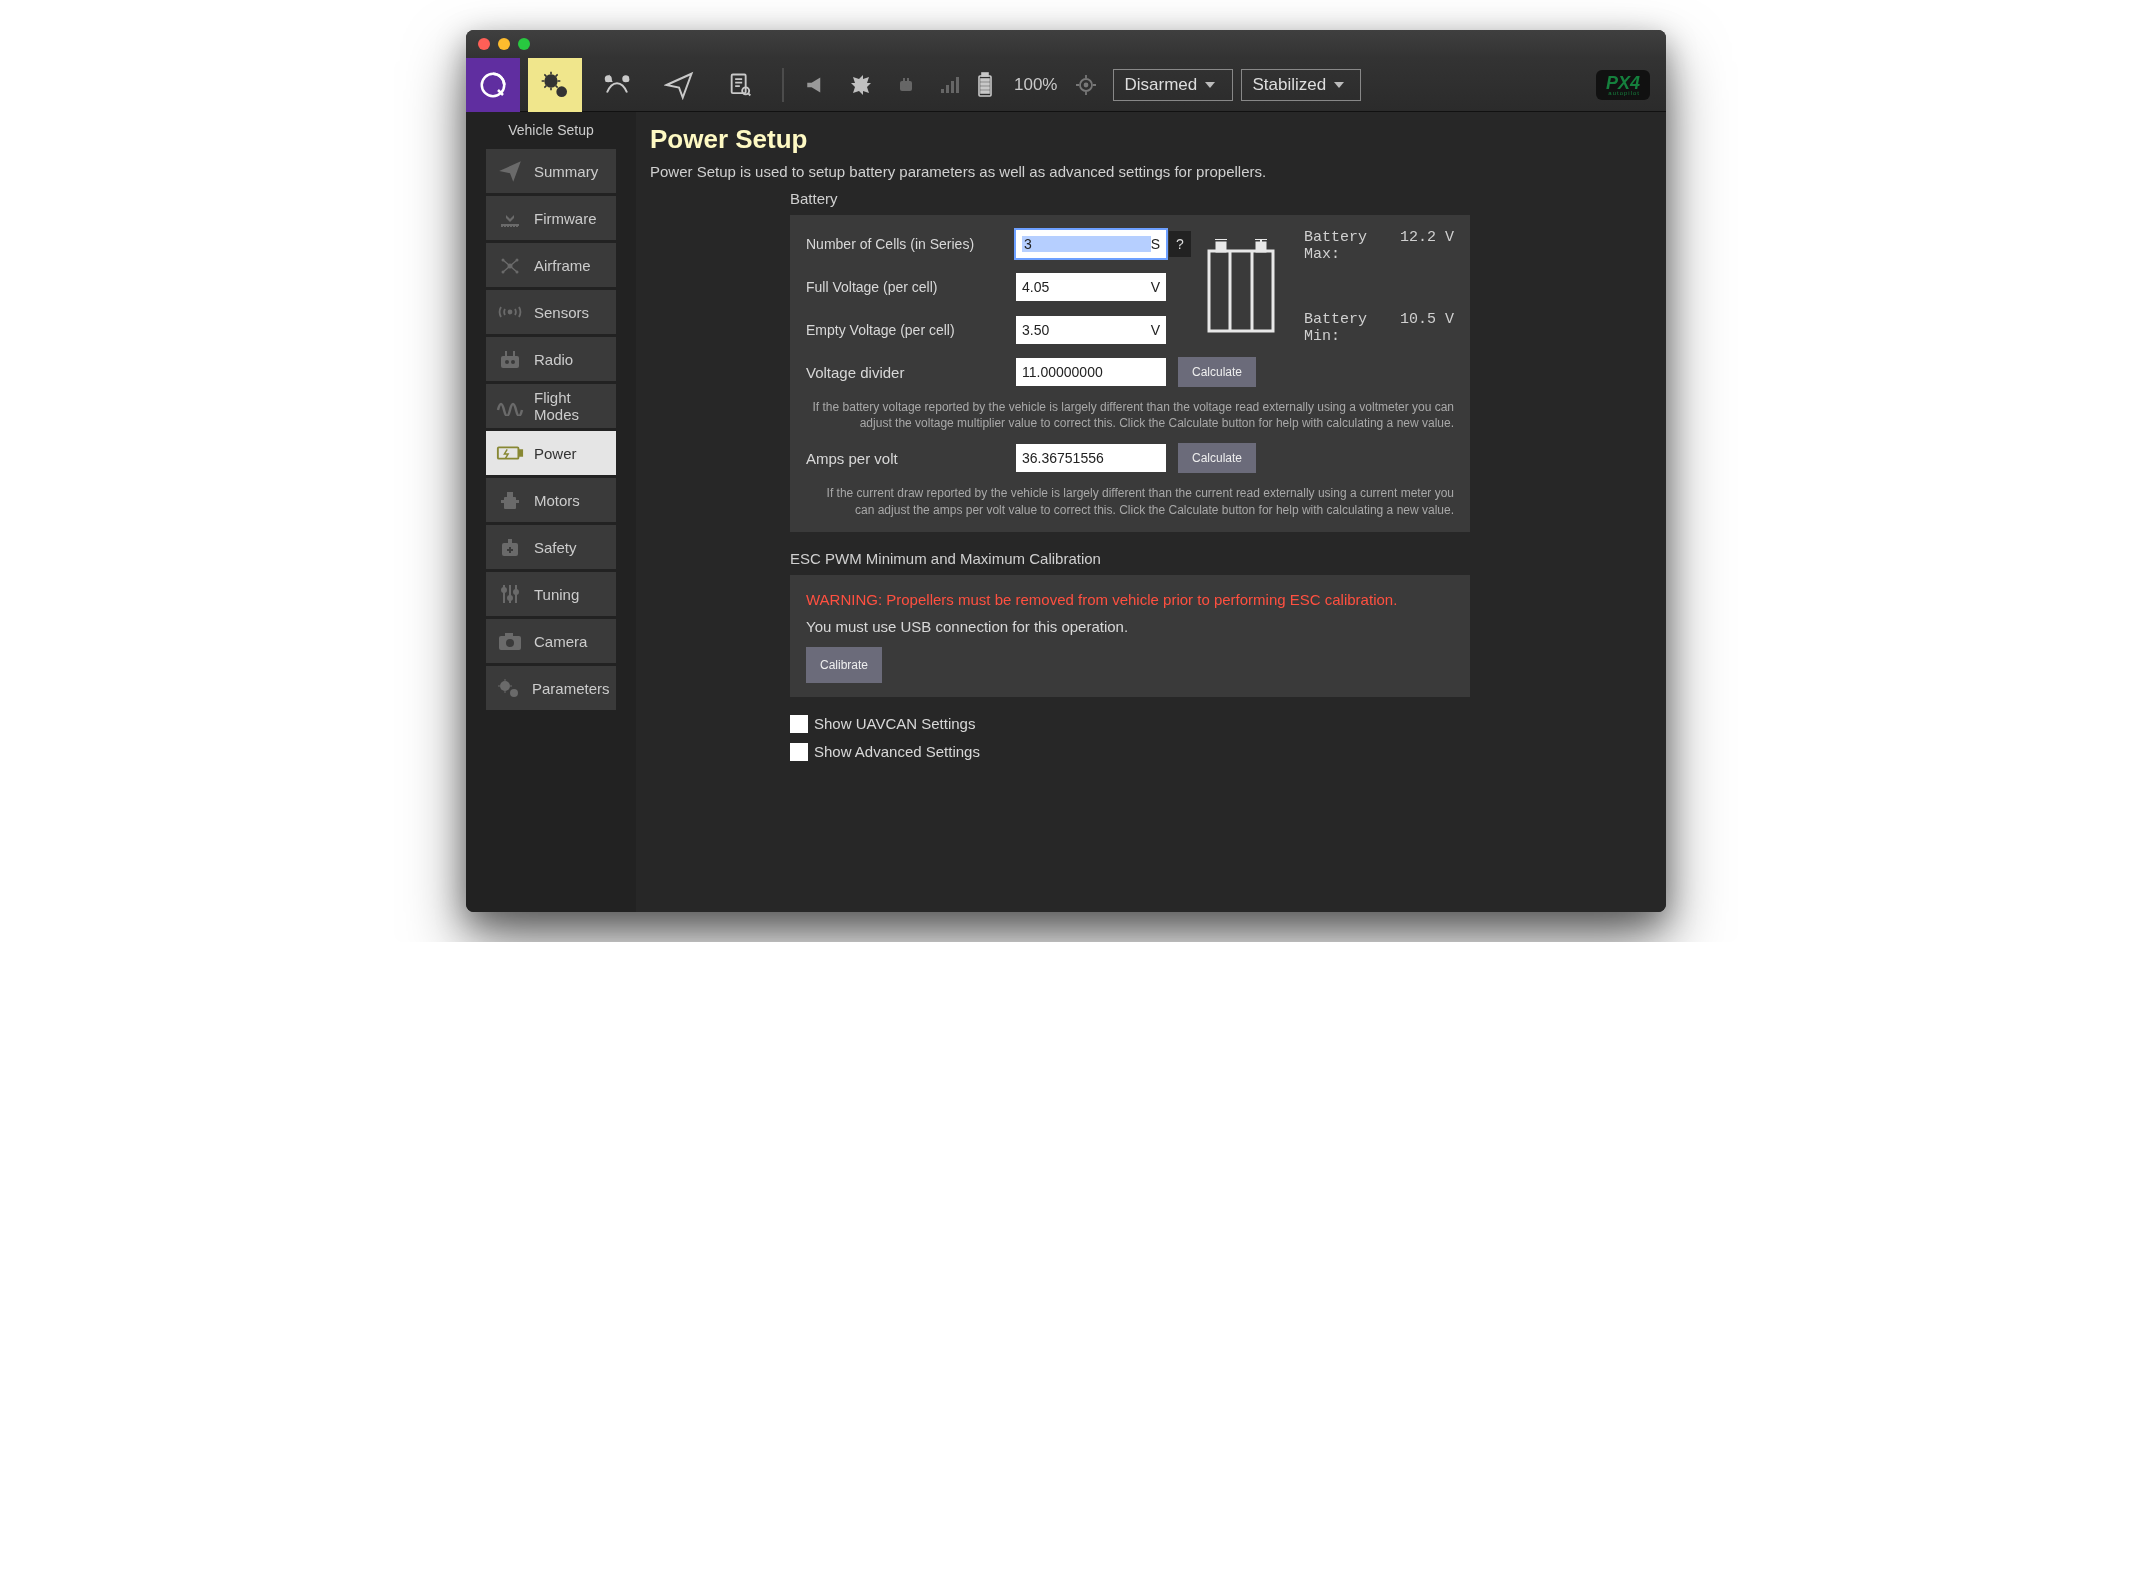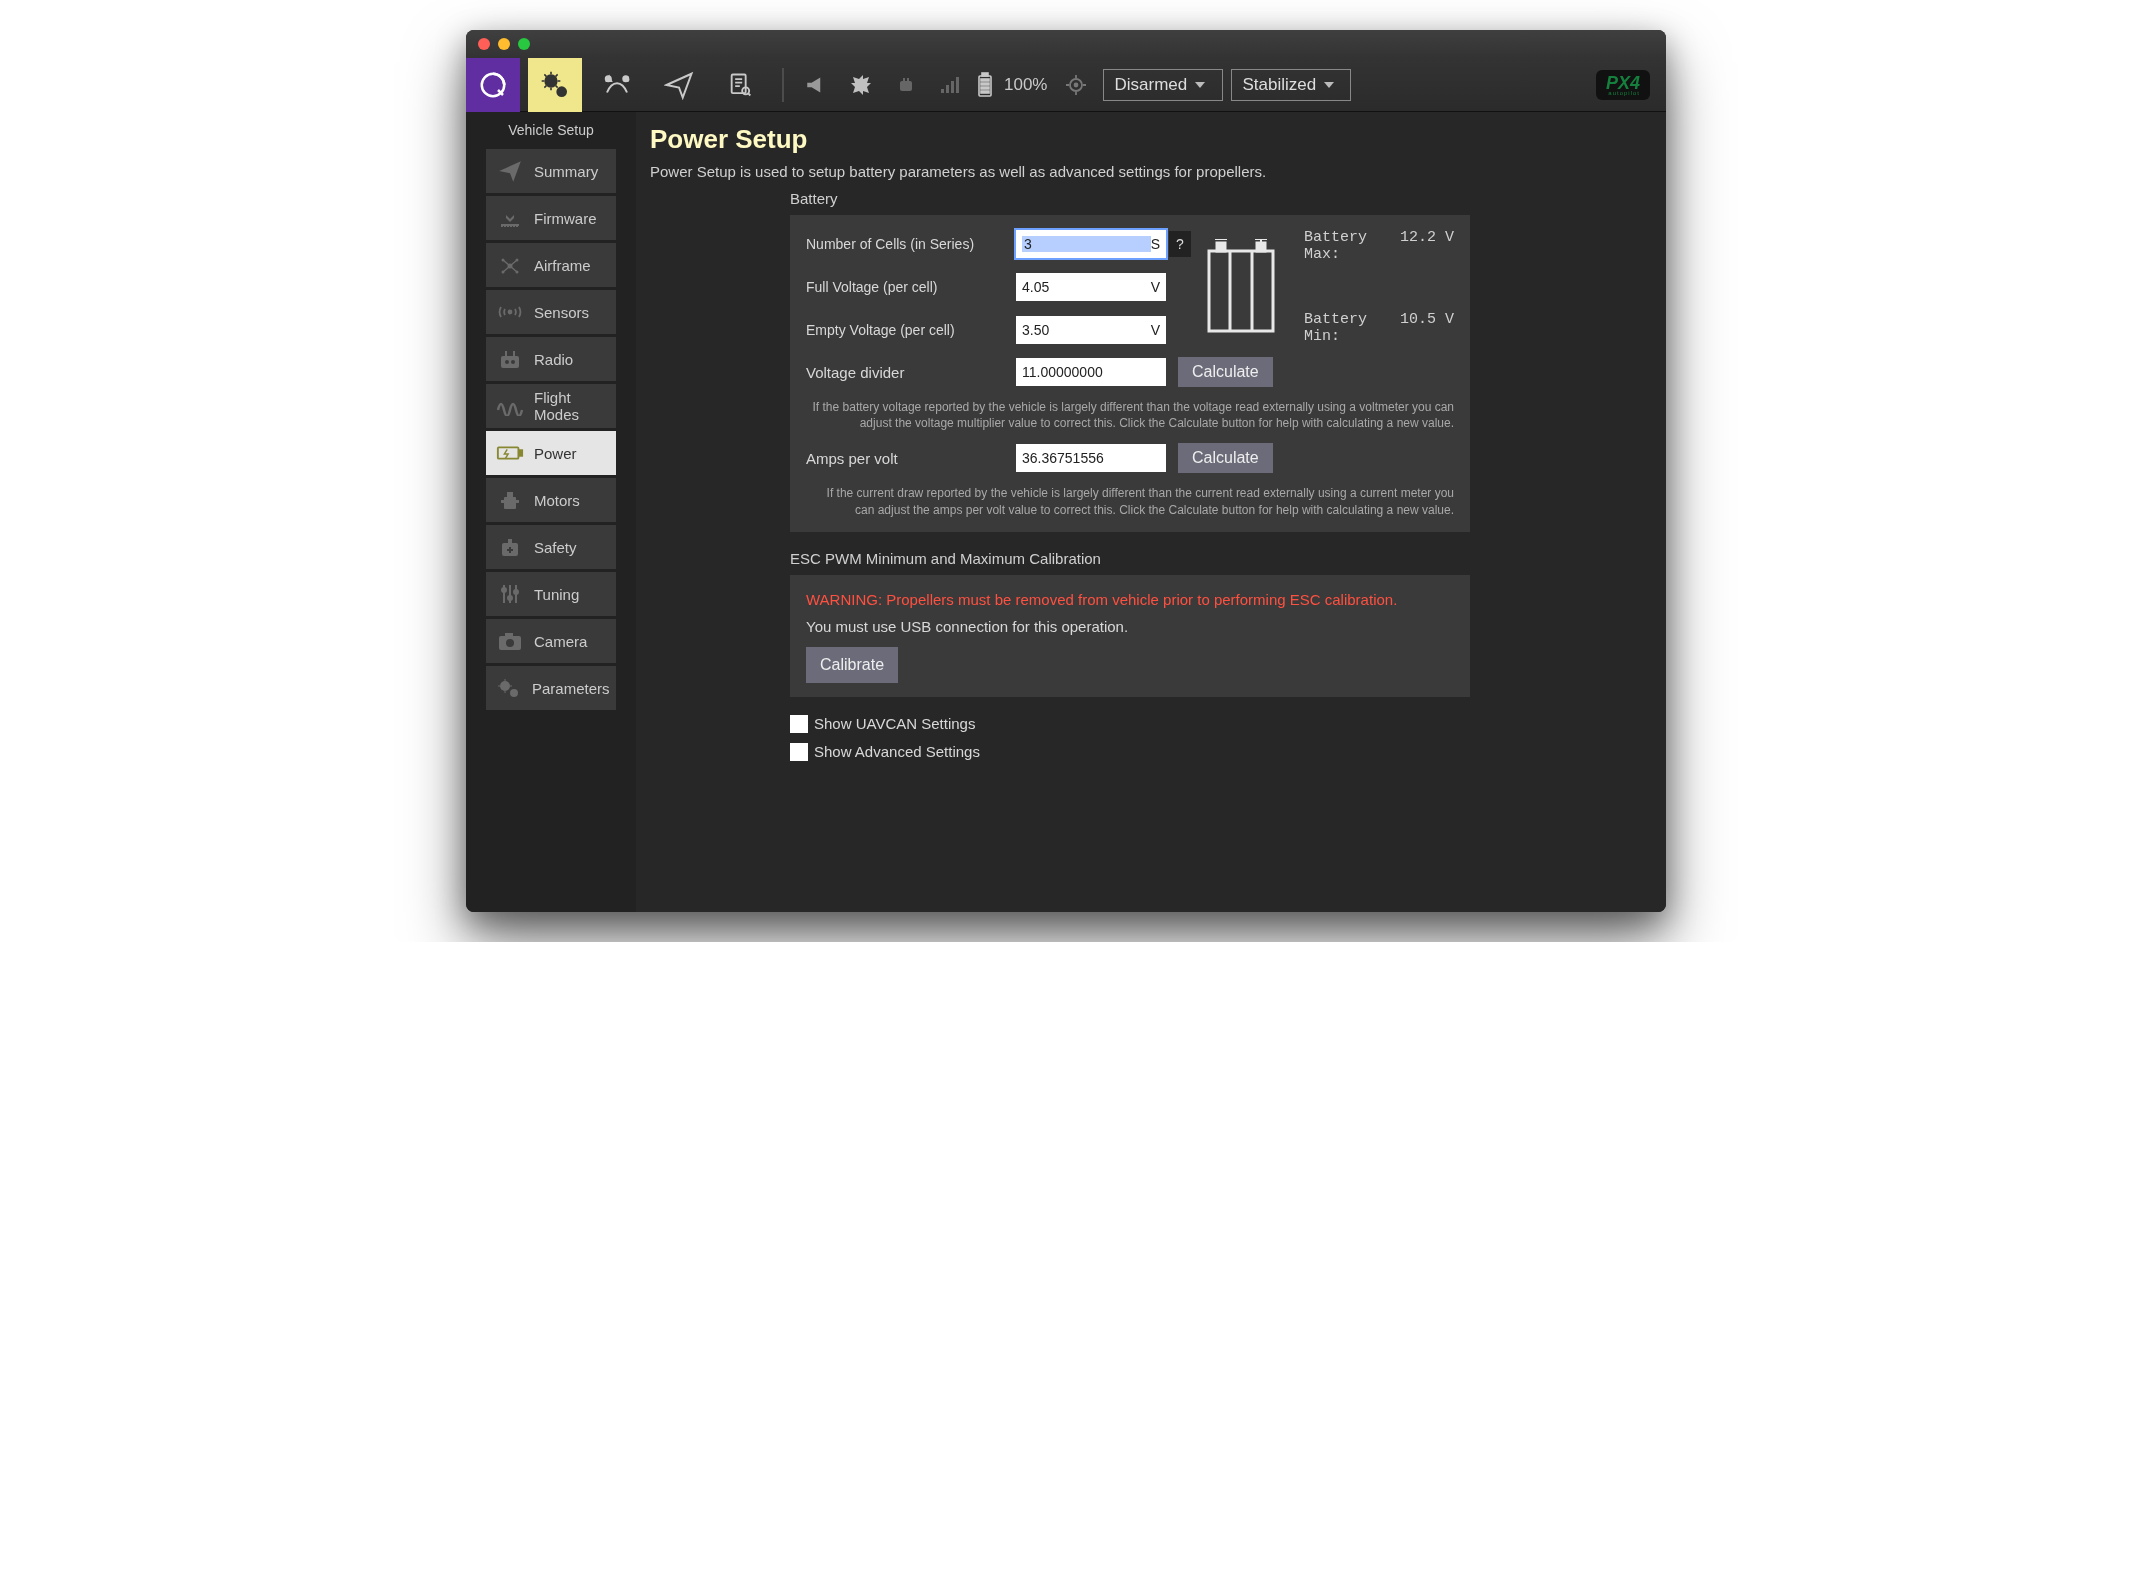--- a/index.html
+++ b/index.html
@@ -180,21 +180,21 @@
 .input-wrap.focused { outline: 2px solid #6ea0ff; }
 .input-wrap.focused .val { background: #b6cfff; padding:0 2px;}
 
 .calc-btn {
   margin-left: 12px;
   background: #6b6b7a;
   color: #eee;
   border: none;
   height: 30px;
   padding: 0 14px;
-  font-size: 16px;
+  font-size: 12px;
 }
 
 .qmark {
   width: 22px; height: 26px;
   margin-left: 3px;
   background: #222; color: #ddd;
   display:flex; align-items:center; justify-content:center;
   font-size: 14px;
 }
 
@@ -293,21 +293,21 @@
         </svg>
     </div>
     <div class="tb-btn" style="width:30px">
       <svg width="22" height="20" viewBox="0 0 22 20" fill="#666">
           <rect x="1" y="14" width="3" height="4"></rect>
           <rect x="6" y="10" width="3" height="8"></rect>
           <rect x="11" y="6" width="3" height="12"></rect>
           <rect x="16" y="2" width="3" height="16"></rect>
         </svg>
     </div>
-    <div class="tb-btn" style="width:auto; gap:6px; padding:0 2px">
+    <div class="tb-btn" style="width:auto; gap:16px; padding:0 2px">
       <svg width="18" height="26" viewBox="0 0 18 26" fill="none" stroke="#c9c9c9" stroke-width="1.6">
           <rect x="3" y="4" width="12" height="20" rx="1"></rect>
           <rect x="6" y="1" width="6" height="3" fill="#c9c9c9"></rect>
           <rect x="5" y="7" width="8" height="2" fill="#c9c9c9"></rect>
           <rect x="5" y="11" width="8" height="2" fill="#c9c9c9"></rect>
           <rect x="5" y="15" width="8" height="2" fill="#c9c9c9"></rect>
           <rect x="5" y="19" width="8" height="2" fill="#c9c9c9"></rect>
         </svg>
       <span class="tb-text">100%</span>
     </div>

